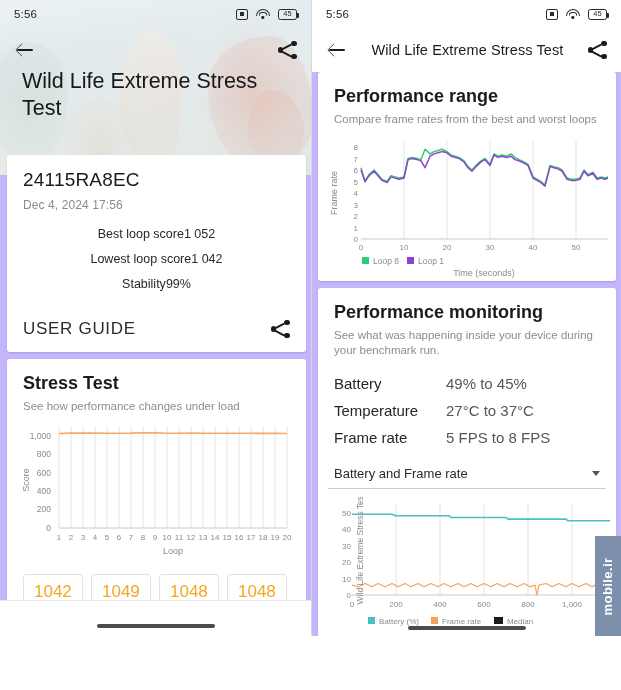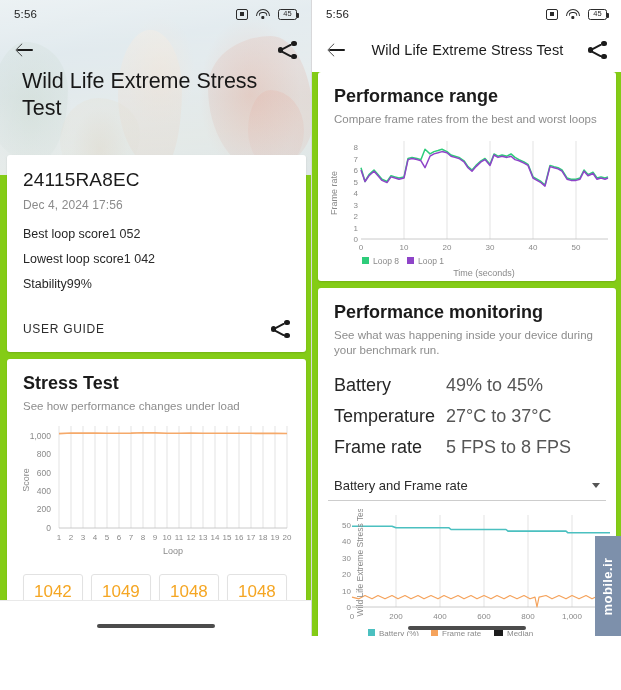--- a/index.html
+++ b/index.html
@@ -3,21 +3,21 @@
 <meta charset="utf-8">
 <style>
   * { margin:0; padding:0; box-sizing:border-box; }
   html,body { width:621px; height:690px; overflow:hidden; }
   body {
     font-family:"Liberation Sans", sans-serif;
     background:#ffffff;
     display:flex;
     -webkit-font-smoothing:antialiased;
   }
-  .panel { width:311px; height:636px; position:relative; overflow:hidden; background:#84cc16; }
+  .panel { width:311px; height:636px; position:relative; overflow:hidden; background:#c4b5fd; }
   .panel.right { width:310px; border-left:1px solid #d8d8da; }
 
   
   .statusbar {
     height:28px; display:flex; align-items:center;
     justify-content:space-between; padding:0 14px;
     background:#fff; position:relative; z-index:6;
   }
   .panel.left .statusbar { background:transparent; }
   .sb-time { font-size:11.5px; color:#1d1d1d; letter-spacing:.2px; }
@@ -122,29 +122,29 @@
   .card {
     background:#fff; border-radius:3px; margin:0 6px 7px 6px;
     box-shadow:0 1px 2px rgba(0,0,0,.13);
   }
   .left-scroll { position:absolute; top:155px; left:1px; width:311px; }
 
   .card-pad { padding:14px 16px 12px 16px; }
   .result-id { font-size:19px; color:#1b1b1b; letter-spacing:.2px; }
   .result-date { font-size:12px; color:#8b8b8b; margin-top:7px; letter-spacing:.1px; }
   .kv {
-    display:flex; justify-content:flex-start; align-items:center;
+    display:flex; justify-content:center; align-items:center;
     font-size:12.5px; color:#262626; padding:8.5px 0 0 0;
   }
   .kv .v { color:#2b2b2b; }
   .guide-row {
     display:flex; justify-content:space-between; align-items:center;
     padding:16px 16px 13px 16px; border-top:0;
   }
-  .guide-label { font-size:12px; letter-spacing:.7px; color:#2d2d2d; }
+  .guide-label { font-size:17px; letter-spacing:.7px; color:#2d2d2d; }
 
   .card-title { font-size:18px; color:#1b1b1b; font-weight:700; }
   .card-sub { font-size:11.5px; color:#8d8d8d; margin-top:5px; line-height:15px; }
 
   
   .chart-wrap { position:relative; }
   svg { display:block; }
   .ax-txt { font-family:"Liberation Sans", sans-serif; fill:#8a8a8a; }
 
   
@@ -164,21 +164,21 @@
     height:44px; background:#fff; display:flex; align-items:center;
     padding:0 14px; gap:14px; position:relative; z-index:5;
   }
   .appbar-title {
     flex:1; font-size:14.5px; color:#1b1b1b; text-align:center; font-weight:400;
     letter-spacing:.1px;
   }
   .right-scroll { position:absolute; top:72px; left:0; width:310px; }
 
   .mon-kv {
-    display:flex; font-size:18px; color:#262626; padding:7px 0 0 0;
+    display:flex; font-size:15px; color:#262626; padding:7px 0 0 0;
   }
   .mon-kv .k { width:112px; }
   .mon-kv .v { color:#565656; }
 
   .select-row {
     margin:16px 10px 0 10px; border-bottom:1px solid #cdcdcd;
     padding:0 6px 7px 6px; display:flex; align-items:center;
     justify-content:space-between;
     gap:40px;
   }

